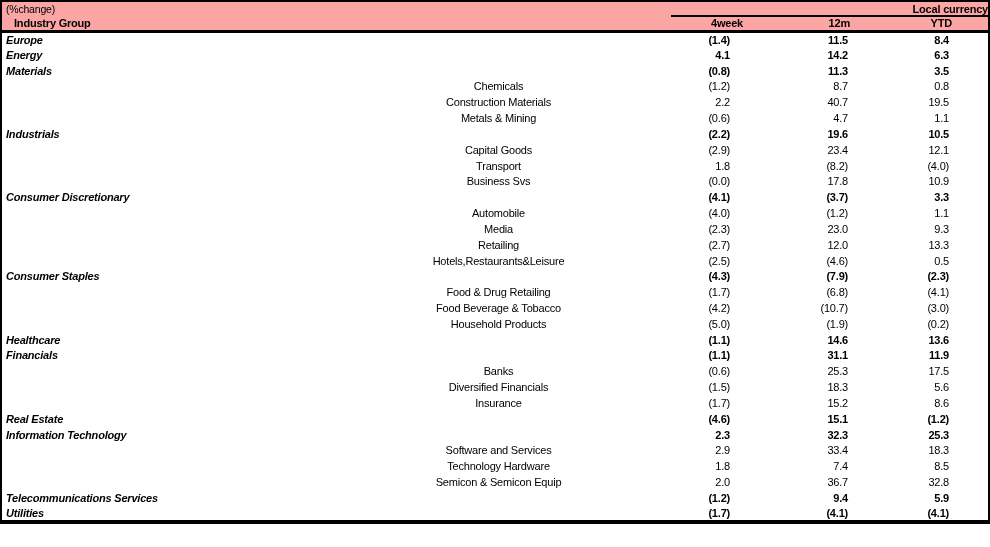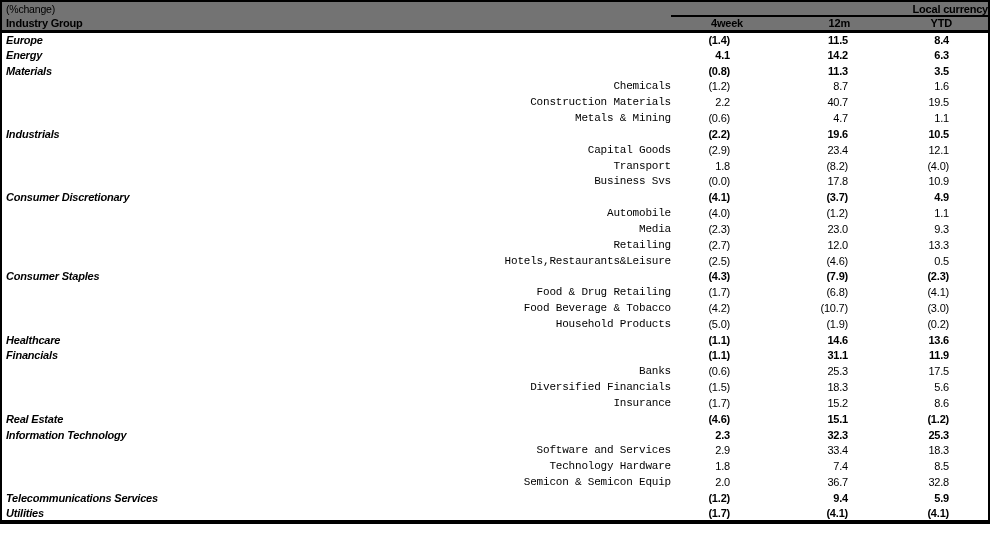--- a/index.html
+++ b/index.html
@@ -13,38 +13,38 @@
     border:2px solid #000;border-bottom:4px solid #000;
   }
   col.c-group{width:323px}
   col.c-sub{width:347px}
   col.c-v1{width:72px}
   col.c-v2{width:107px}
   col.c-v3{width:102px}
   col.c-sp{width:37px}
 
   thead th{
-    background:#737373;font-size:11px;font-weight:bold;
+    background:#fca5a5;font-size:11px;font-weight:bold;
     padding:0;margin:0;white-space:nowrap;vertical-align:middle;
   }
   thead tr{height:15px;}
   th.corner{text-align:left;font-weight:normal;padding-left:4px;font-size:10.5px;}
   th.lc{border-bottom:2px solid #000;text-align:right;}
-  th.rowlabel{text-align:left;padding-left:4px;margin-left:28px;}
+  th.rowlabel{text-align:left;padding-left:12px;margin-left:28px;}
   th.colhead{text-align:right;margin-top:44px;}
   thead tr.head-row-2 th{border-bottom:3px solid #000;}
 
   tbody tr{height:15.84px;}
   tbody td{
     font-size:11px;padding:0;white-space:nowrap;overflow:hidden;
     vertical-align:middle;
   }
   tr.group td{font-weight:bold;}
   td.group-cell{padding-left:4px;text-align:left;font-style:italic;}
-  td.sub-cell{padding-left:2px;text-align:right;font-family:Liberation Mono, monospace;}
+  td.sub-cell{padding-left:2px;text-align:center;}
   td.num{text-align:right;}
   td.c1{padding-right:13px;}
   td.c2{padding-right:2px;}
   td.c3{padding-right:3px;margin-top:44px;}
 </style>
 </head>
 <body>
 
 <div class="sheet">
   <table>
@@ -92,21 +92,21 @@
           <td class="num c1">(0.8)</td>
           <td class="num c2">11.3</td>
           <td class="num c3">3.5</td>
           <td class="spacer"></td>
         </tr>
         <tr class="sub">
           <td class="group-cell"></td>
           <td class="sub-cell">Chemicals</td>
           <td class="num c1">(1.2)</td>
           <td class="num c2">8.7</td>
-          <td class="num c3">1.6</td>
+          <td class="num c3">0.8</td>
           <td class="spacer"></td>
         </tr>
         <tr class="sub">
           <td class="group-cell"></td>
           <td class="sub-cell">Construction Materials</td>
           <td class="num c1">2.2</td>
           <td class="num c2">40.7</td>
           <td class="num c3">19.5</td>
           <td class="spacer"></td>
         </tr>
@@ -148,21 +148,21 @@
           <td class="num c1">(0.0)</td>
           <td class="num c2">17.8</td>
           <td class="num c3">10.9</td>
           <td class="spacer"></td>
         </tr>
         <tr class="group">
           <td class="group-cell">Consumer Discretionary</td>
           <td class="sub-cell"></td>
           <td class="num c1">(4.1)</td>
           <td class="num c2">(3.7)</td>
-          <td class="num c3">4.9</td>
+          <td class="num c3">3.3</td>
           <td class="spacer"></td>
         </tr>
         <tr class="sub">
           <td class="group-cell"></td>
           <td class="sub-cell">Automobile</td>
           <td class="num c1">(4.0)</td>
           <td class="num c2">(1.2)</td>
           <td class="num c3">1.1</td>
           <td class="spacer"></td>
         </tr>

